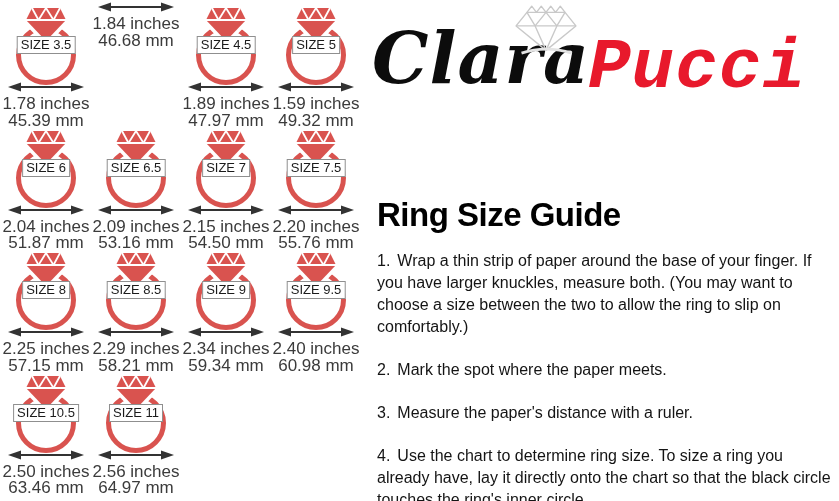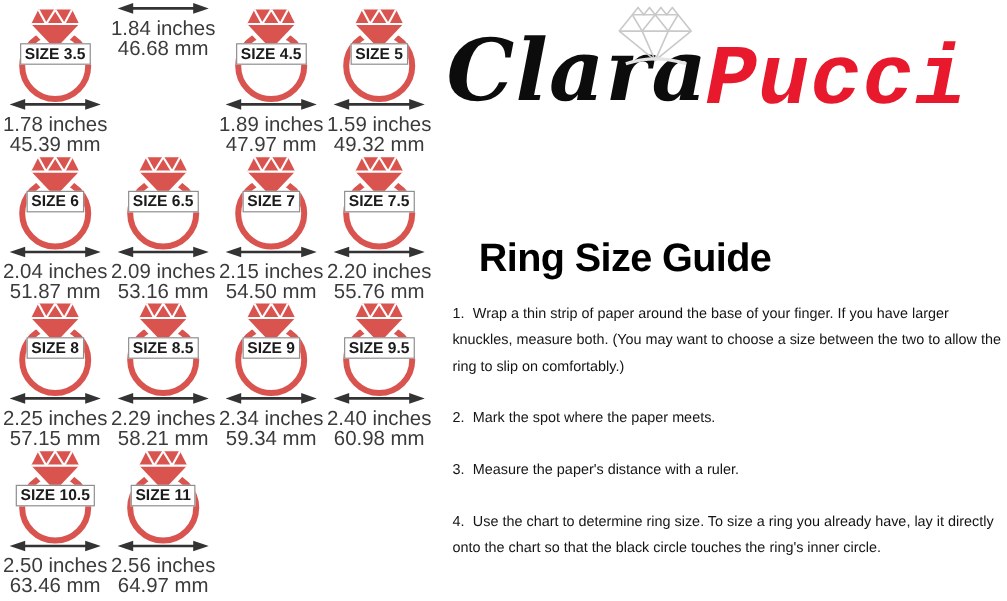--- a/index.html
+++ b/index.html
@@ -13,44 +13,44 @@
   .size-grid {
     position:absolute; left:1px; top:6px;
     display:grid; grid-template-columns:repeat(4, 90px); grid-auto-rows:122.5px;
   }
   .cell { display:flex; flex-direction:column; align-items:center; }
   .ring-wrap { position:relative; width:92px; height:80px; flex:none; }
   .ring-wrap svg { display:block; width:92px; height:80px; }
   .size-label {
     position:absolute; left:50%; top:39px; transform:translate(-50%,-50%);
     background:#ffffff; border:1px solid #8f8f8f; padding:0 3px;
-    font-size:13px; line-height:16px; color:#1b1b1b; white-space:nowrap;font-weight:bold;
+    font-size:13px; line-height:16px; color:#1b1b1b; white-space:nowrap;
   }
   .arrow { width:76px; height:12px; margin-top:-5px; flex:none; }
   .meas { margin-top:3px; text-align:center; font-size:17px; line-height:16.5px; color:#3b3b3b; }
 
   
   .right { position:absolute; left:368px; top:0; width:471px; height:501px; }
 
   .logo { position:absolute; left:0; top:0; width:471px; height:110px; }
   .logo-script {
     font-family:"DejaVu Serif", serif; font-style:italic; font-weight:bold;
     font-size:71px; letter-spacing:1px; white-space:nowrap;
   }
   .clara { position:absolute; left:4px;  top:16px; color:#0c0c0c; }
   .pucci { position:absolute; left:220px; top:28px; color:#e8192c;font-family:Liberation Mono, monospace; }
   .logo-diamond { position:absolute; left:144px; top:2px; width:68px; height:56px; }
 
   .title {
     position:absolute; left:9px; top:196px;
-    font-size:33px; font-weight:700; letter-spacing:-0.5px; color:#000;margin-left:22px;
+    font-size:33px; font-weight:700; letter-spacing:-0.5px; color:#000;
   }
 
   .steps { position:absolute; left:9px; top:250px; width:462px; }
-  .step { font-size:12px; line-height:22px; color:#141414; margin:0 0 21px 0; }
+  .step { font-size:16px; line-height:22px; color:#141414; margin:0 0 21px 0; }
   .step .num { margin-right:7px; }
 </style>
 </head>
 <body>
 
 <svg width="0" height="0" style="position:absolute" aria-hidden="true">
   <defs>
     <g id="ring-sym">
       <circle cx="46" cy="49" r="27.5" fill="none" stroke="#d9534f" stroke-width="5"></circle>
       <path d="M32 2 L60 2 L66 14 L46 35 L26 14 Z" fill="#ffffff" stroke="#ffffff" stroke-width="7" stroke-linejoin="round"></path>

